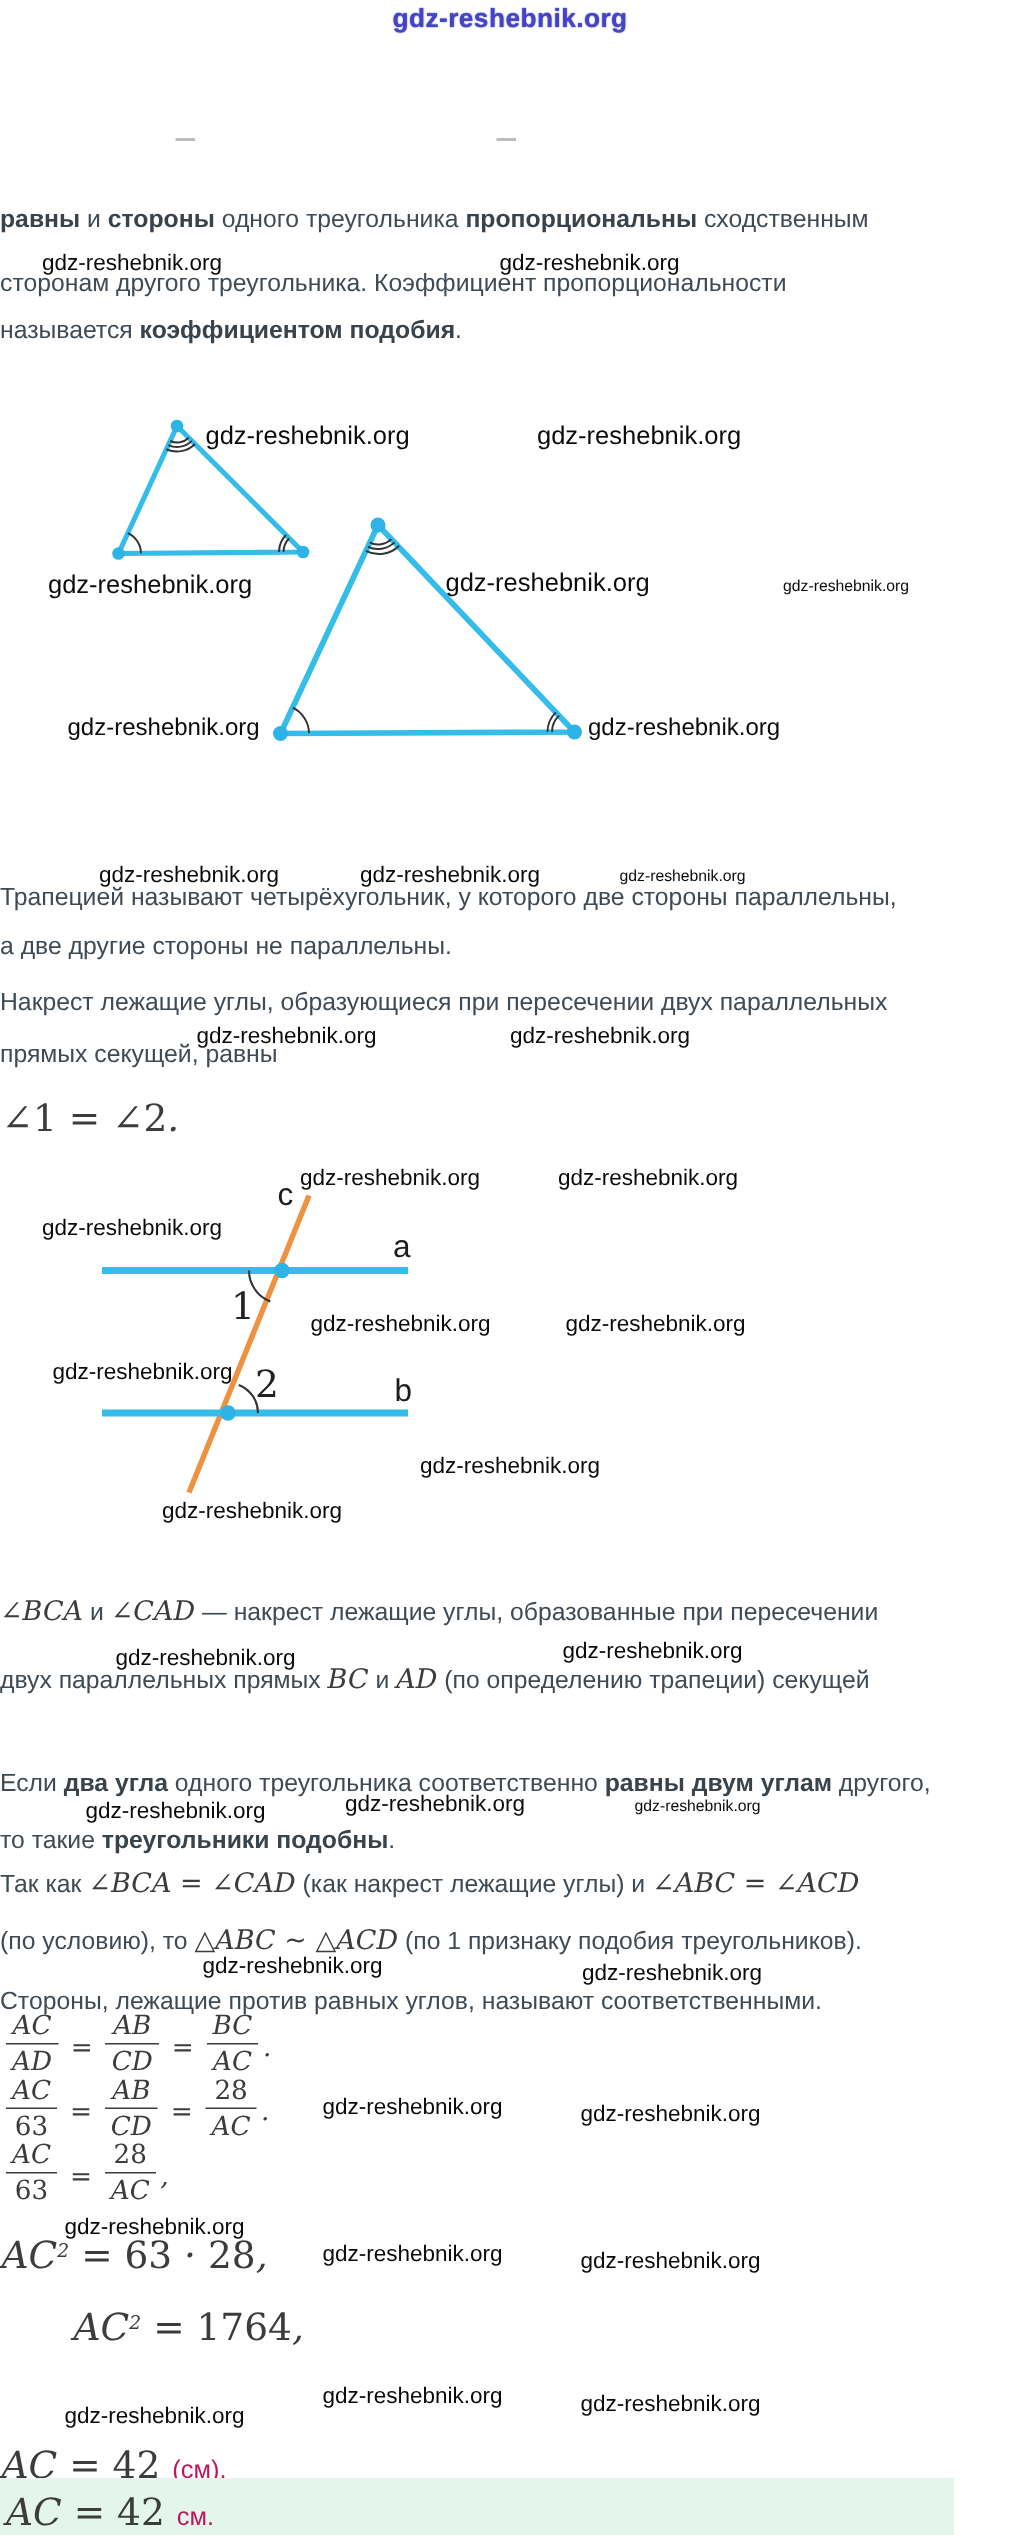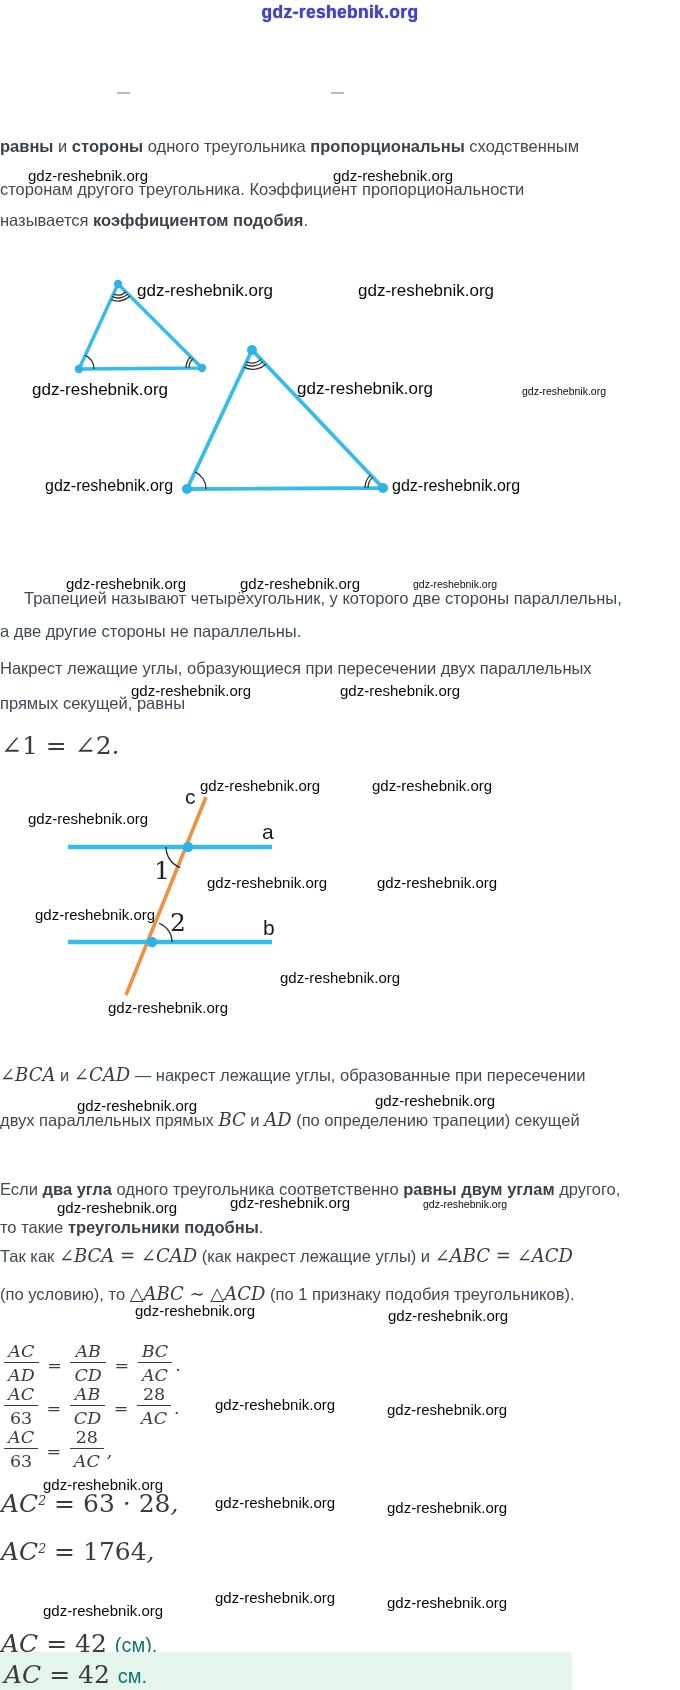--- a/index.html
+++ b/index.html
@@ -15,35 +15,35 @@
   .math-line{position:absolute;left:1px;font-family:"DejaVu Serif","DejaVu Sans",serif;
              font-style:italic;font-size:19px;color:#3c3c3c;white-space:nowrap;}
   .math-line .mi{font-size:25px;}
   .frac-line .mi{font-size:17.5px;}
   .frac{display:inline-block;vertical-align:middle;text-align:center;margin:0 3px;transform:translateY(-3px);}
   .frac .num{display:block;border-bottom:1.5px solid #3c3c3c;padding:0 4px 1px;line-height:20px;}
   .frac .den{display:block;padding:1px 4px 0;line-height:20px;}
   sup{font-size:12.5px;font-style:italic;}
   .rad{font-style:normal;font-size:21px;}
   .sqrt-bar{border-top:1.7px solid #3c3c3c;padding:0 2px;}
-  .mr{font-family:"Liberation Sans",sans-serif;font-style:normal;font-size:20px;color:#0f766e;}
+  .mr{font-family:"Liberation Sans",sans-serif;font-style:normal;font-size:17px;color:#be185d;}
   
   .wm{position:absolute;font-size:15px;color:#0b0b0b;white-space:nowrap;}
   .wm.lg{font-size:17px;}
   .wm.md16{font-size:16px;}
   .wm.sm{font-size:10.5px;}
   .hdr-wm{position:absolute;left:50%;transform:translateX(-50%);top:2px;font-size:17.5px;
           font-weight:700;color:#4444c4;letter-spacing:.3px;text-shadow:0 0 1px #2a2ab0;white-space:nowrap;}
   
   .fig-label{position:absolute;font-size:21px;color:#1c1c1c;white-space:nowrap;}
   .angle-num{position:absolute;font-family:"DejaVu Serif","DejaVu Sans",serif;font-size:25px;color:#222;}
   .fig{position:absolute;}
   .artifact-dash{position:absolute;width:13px;height:2px;background:#bcbcbc;}
   
-  .answer-strip{position:absolute;left:0;top:1652px;width:572px;height:38px;background:#e4f6ec;}
+  .answer-strip{position:absolute;left:0;top:1652px;width:636px;height:38px;background:#e4f6ec;}
   .answer-strip .math-line{position:static;display:block;padding:8px 0 0 4px;}
 </style>
 </head>
 <body>
 
 <div class="page">
 
   <div class="hdr-wm">gdz-reshebnik.org</div>
 
   <div class="artifact-dash" style="left:117px;top:92px;"></div>
@@ -67,21 +67,21 @@
       <path d="M232,95 L167,234 L363,233 Z" fill="none" stroke="#35bdea" stroke-width="3.8" stroke-linejoin="round"></path>
       <path d="M226.5,106.8 A13,13 0 0 0 240.9,104.4 M225.2,109.5 A16,16 0 0 0 243,106.6 M223.9,112.2 A19,19 0 0 0 246.1,108.8" fill="none" stroke="#333" stroke-width="1.3"></path>
       <path d="M175.1,216.8 A19,19 0 0 1 186,233.9" fill="none" stroke="#333" stroke-width="1.3"></path>
       <path d="M348,233 A15,15 0 0 1 352.7,222.1 M345,233 A18,18 0 0 1 350.6,219.9" fill="none" stroke="#333" stroke-width="1.3"></path>
       <circle cx="232" cy="95" r="5" fill="#2db3e6"></circle>
       <circle cx="167" cy="234" r="5" fill="#2db3e6"></circle>
       <circle cx="363" cy="233" r="5" fill="#2db3e6"></circle>
     </g>
   </svg>
 
-  <div class="line" style="top:588px;padding-left:24px;">Трапецией называют четырёхугольник, у которого две стороны параллельны,</div>
+  <div class="line" style="top:588px;">Трапецией называют четырёхугольник, у которого две стороны параллельны,</div>
   <div class="line" style="top:621px;">а две другие стороны не параллельны.</div>
   <div class="line" style="top:658px;">Накрест лежащие углы, образующиеся при пересечении двух параллельных</div>
   <div class="line" style="top:693px;">прямых секущей, равны</div>
   <div class="math-line" style="top:731px;"><span class="mi"><span>∠</span><span class="mn">1</span><span> = ∠</span><span class="mn">2</span><span>.</span></span></div>
 
   <svg class="fig" style="left:55px;top:778px;" width="230" height="225" viewBox="0 0 230 225">
     <path d="M151,19 L71,217" stroke="#ee9140" stroke-width="3.6" fill="none"></path>
     <path d="M13,69 H217" stroke="#35bdea" stroke-width="4.6" fill="none"></path>
     <path d="M13,164 H217" stroke="#35bdea" stroke-width="4.6" fill="none"></path>
     <path d="M111,69 A22,22 0 0 0 125.2,89.6" fill="none" stroke="#333" stroke-width="1.4"></path>
@@ -96,26 +96,27 @@
   <div class="angle-num" style="left:170px;top:908px;">2</div>
 
   <div class="line" style="top:1064px;"><span class="mi"><span>∠BCA</span></span> и <span class="mi"><span>∠CAD</span></span> — накрест лежащие углы, образованные при пересечении</div>
   <div class="line" style="top:1109px;">двух параллельных прямых <span class="mi"><span>BC</span></span> и <span class="mi"><span>AD</span></span> (по определению трапеции) секущей</div>
 
   <div class="line" style="top:1179px;">Если <b>два угла</b> одного треугольника соответственно <b>равны двум углам</b> другого,</div>
   <div class="line" style="top:1217px;">то такие <b>треугольники подобны</b>.</div>
 
   <div class="line" style="top:1245px;">Так как <span class="mi"><span>∠BCA = ∠CAD</span></span> (как накрест лежащие углы) и <span class="mi"><span>∠ABC = ∠ACD</span></span></div>
   <div class="line" style="top:1283px;">(по условию), то <span class="mi"><span>△ABC ∼ △ACD</span></span> (по 1 признаку подобия треугольников).</div>
+  <div class="line" style="top:1324px;">Стороны, лежащие против равных углов, называют соответственными.</div>
 
   <div class="math-line frac-line" style="top:1343px;"><span class="frac"><span class="num"><span class="mi"><span>AC</span></span></span><span class="den"><span class="mi"><span>AD</span></span></span></span><span class="mi"><span> = </span></span><span class="frac"><span class="num"><span class="mi"><span>AB</span></span></span><span class="den"><span class="mi"><span>CD</span></span></span></span><span class="mi"><span> = </span></span><span class="frac"><span class="num"><span class="mi"><span>BC</span></span></span><span class="den"><span class="mi"><span>AC</span></span></span></span><span class="mi"><span>.</span></span></div>
   <div class="math-line frac-line" style="top:1386px;"><span class="frac"><span class="num"><span class="mi"><span>AC</span></span></span><span class="den"><span class="mi"><span class="mn">63</span></span></span></span><span class="mi"><span> = </span></span><span class="frac"><span class="num"><span class="mi"><span>AB</span></span></span><span class="den"><span class="mi"><span>CD</span></span></span></span><span class="mi"><span> = </span></span><span class="frac"><span class="num"><span class="mi"><span class="mn">28</span></span></span><span class="den"><span class="mi"><span>AC</span></span></span></span><span class="mi"><span>.</span></span></div>
   <div class="math-line frac-line" style="top:1429px;"><span class="frac"><span class="num"><span class="mi"><span>AC</span></span></span><span class="den"><span class="mi"><span class="mn">63</span></span></span></span><span class="mi"><span> = </span></span><span class="frac"><span class="num"><span class="mi"><span class="mn">28</span></span></span><span class="den"><span class="mi"><span>AC</span></span></span></span><span class="mi"><span>,</span></span></div>
   <div class="math-line" style="top:1489px;"><span class="mi"><span>AC</span></span><sup>2</sup><span class="mi"><span> = </span><span class="mn">63</span><span> · </span><span class="mn">28</span><span>,</span></span></div>
-  <div class="math-line" style="top:1537px;"><span class="mi"><span>AC</span></span><sup>2</sup><span class="mi"><span> = </span><span class="mn">1764</span><span>,</span></span></div>
+  <div class="math-line" style="top:1537px;margin-left:48px;"><span class="mi"><span>AC</span></span><sup>2</sup><span class="mi"><span> = </span><span class="mn">1764</span><span>,</span></span></div>
   <div class="math-line" style="top:1673px;"><span class="mi"><span>AC = </span></span><span class="rad">√</span><span class="sqrt-bar"><span class="mi"><span class="mn">1764</span></span></span><span class="mi"><span>,</span></span></div>
   <div class="math-line" style="top:1629px;"><span class="mi"><span>AC = </span><span class="mn">42</span><span> </span></span><span class="mr">(см).</span></div>
 
   <div class="answer-strip">
     <div class="math-line"><span class="mi"><span>AC = </span><span class="mn">42</span><span> </span></span><span class="mr">см.</span></div>
   </div>
 
   <div id="wm-layer">
       <div class="wm md" style="left: 28px; top: 167px;">gdz-reshebnik.org</div>
       <div class="wm md" style="left: 333px; top: 167px;">gdz-reshebnik.org</div>

